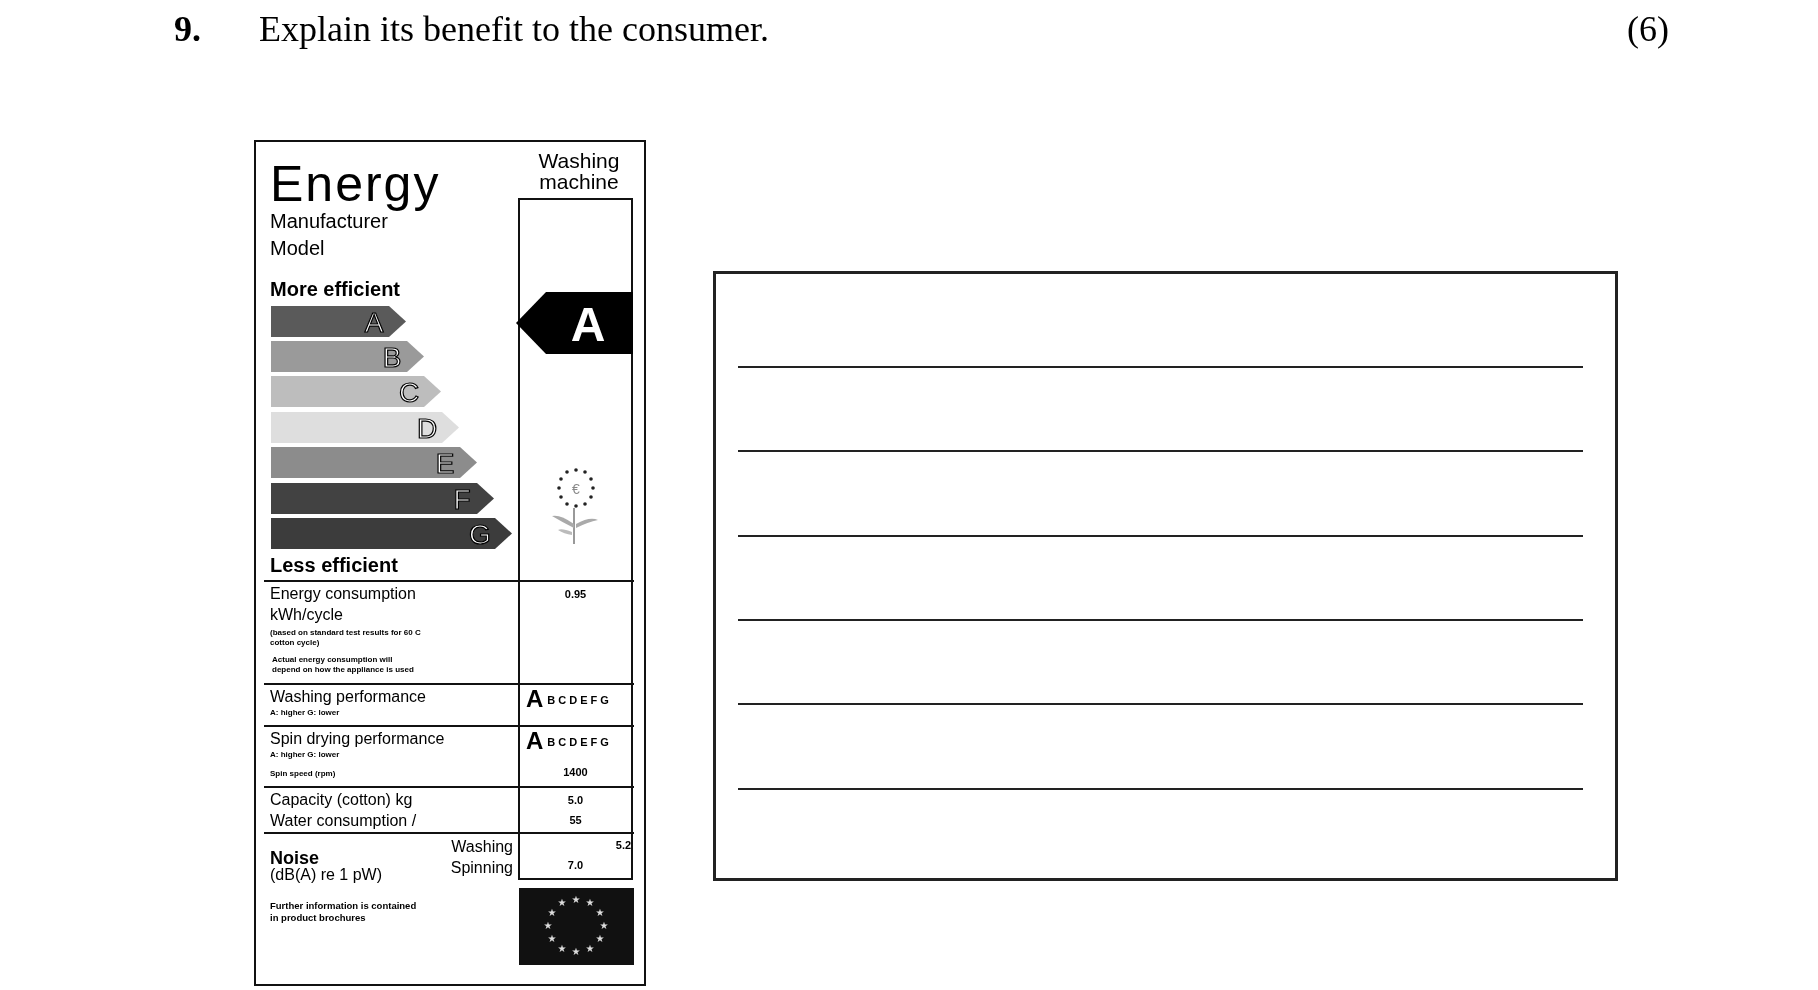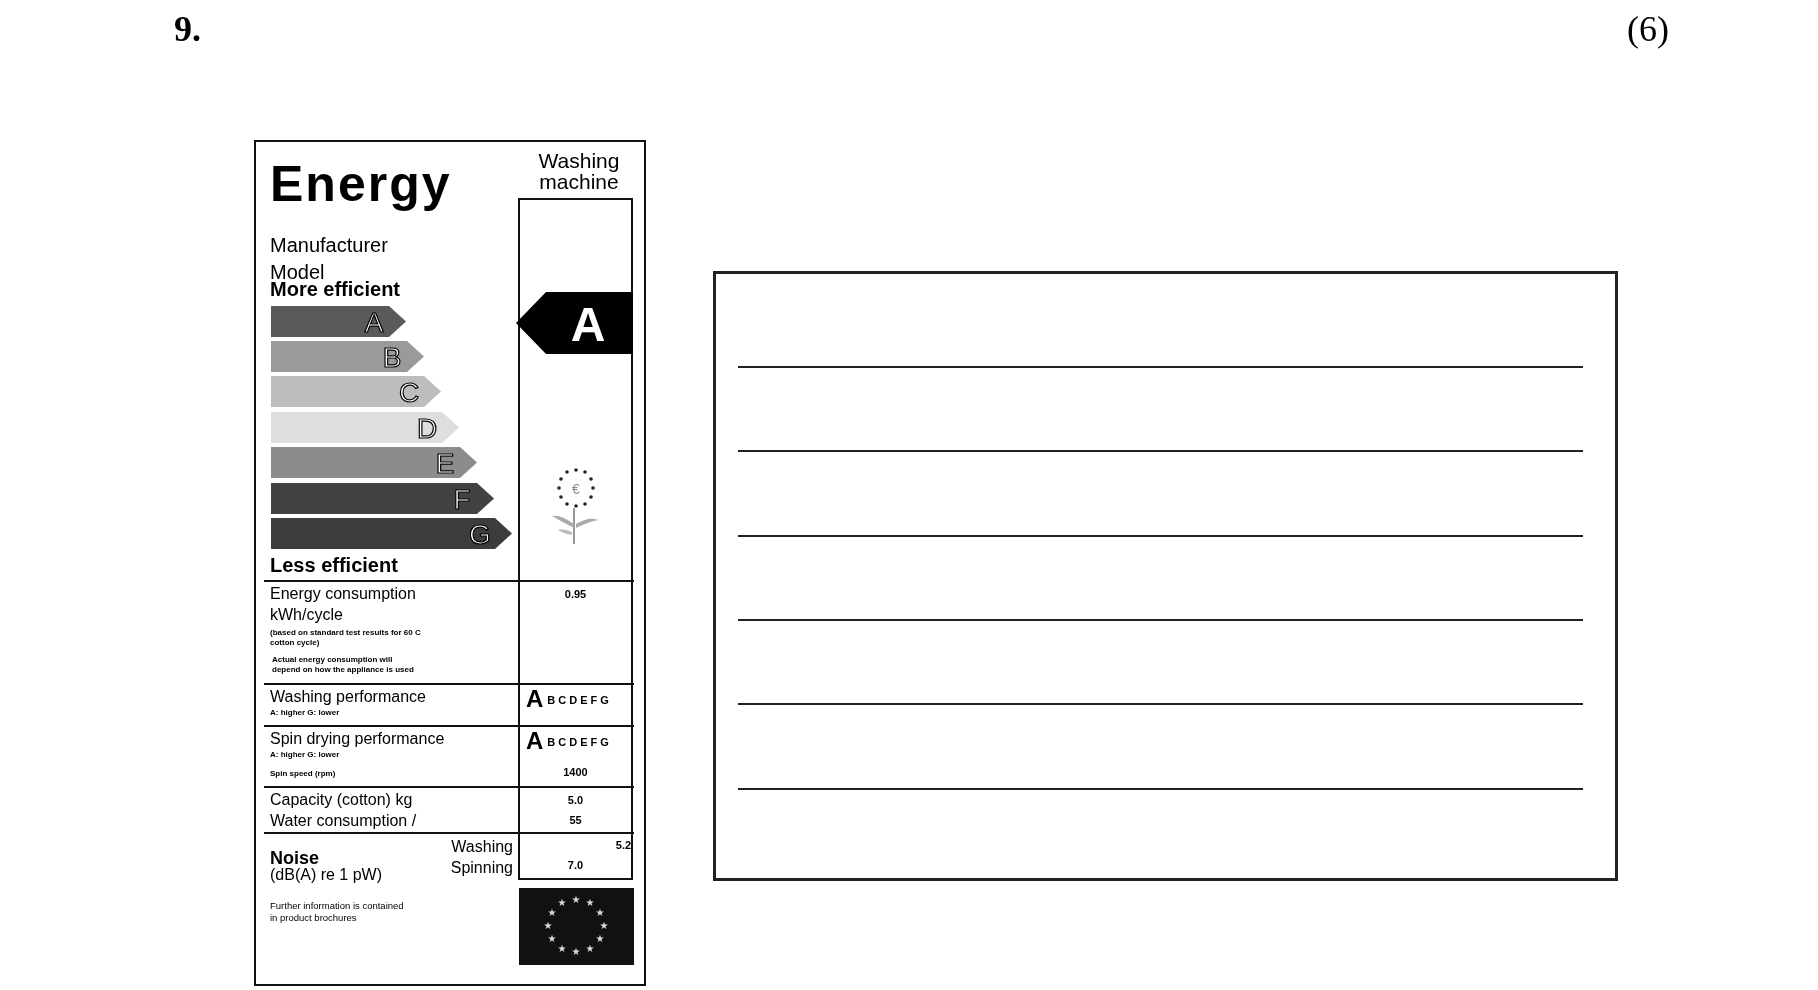--- a/index.html
+++ b/index.html
@@ -9,23 +9,23 @@
 
   
   .qnum { left: 174px; top: 8px; font-size: 36px; font-weight: bold; line-height: 42px; }
   .qtext { left: 259px; top: 8px; font-size: 36px; line-height: 42px; }
   .qmarks { left: 1627px; top: 8px; font-size: 36px; line-height: 42px; }
 
   
   .label { left: 254px; top: 140px; width: 392px; height: 846px;
            border: 2px solid #111; box-sizing: border-box;
            font-family: "Liberation Sans", sans-serif; }
-  .lbl-title { left: 14px; top: 14px; font-size: 50px; font-weight: bold; letter-spacing: 2px; line-height: 56px; }
+  .lbl-title { left: 14px; top: 14px; font-size: 50px; font-weight: normal; letter-spacing: 2px; line-height: 56px; }
   .lbl-type { left: 264px; top: 8px; width: 118px; text-align: center; font-size: 21px; line-height: 21px; }
-  .lbl-small { font-size: 20px; line-height: 26px; margin-top: 24px; }
+  .lbl-small { font-size: 20px; line-height: 26px; }
   .lbl-bold { font-size: 20px; font-weight: bold; }
 
   .rcol { left: 262px; top: 56px; width: 115px; height: 682px;
           border: 2px solid #111; box-sizing: border-box; }
   .rating-arrow { left: 260px; top: 150px; width: 119px; height: 62px; }
   .rating-arrow svg { display: block; }
 
   .bar { height: 31px; }
   .bar svg { display: block; overflow: visible; }
 
@@ -41,20 +41,21 @@
   
   .answer-box { left: 713px; top: 271px; width: 905px; height: 610px;
                 border: 3px solid #222; box-sizing: border-box; }
   .answer-line { left: 22px; width: 845px; height: 2px; background: #222; }
 </style>
 </head>
 <body>
 
 <div class="abs qnum">9.</div>
 <div class="abs qtext">
+  <div>Explain its benefit to the consumer.</div>
 </div>
 <div class="abs qmarks">(6)</div>
 
 <div class="abs label">
   <div class="abs lbl-title">Energy</div>
   <div class="abs lbl-type">
     <div>Washing</div>
     <div>machine</div>
   </div>
   <div class="abs lbl-small" style="left:14px; top:66px;">Manufacturer</div>
@@ -175,21 +176,21 @@
   <div class="abs t-val" style="left:264px; top:672px;">55</div>
 
   <div class="abs hline" style="left:8px; top:690px; width:370px;"></div>
   <div class="abs" style="left:14px; top:698px; font-size:18px; font-weight:bold;margin-top:8px;">Noise</div>
   <div class="abs t-main" style="left:14px; top:723px;">(dB(A) re 1 pW)</div>
   <div class="abs t-main" style="left:177px; top:695px; width:80px; text-align:right;">Washing</div>
   <div class="abs t-main" style="left:177px; top:716px; width:80px; text-align:right;">Spinning</div>
   <div class="abs t-val" style="left:264px; top:697px;padding-left:48px;">5.2</div>
   <div class="abs t-val" style="left:264px; top:717px;">7.0</div>
 
-  <div class="abs" style="left:14px; top:758px; font-size:9.5px; font-weight:normal; line-height:12px;">
+  <div class="abs" style="left:14px; top:758px; font-size:9.5px; font-weight:bold; line-height:12px;">
     <div>Further information is contained</div>
     <div>in product brochures</div>
   </div>
 
   <div class="abs eu-flag">
     <svg width="115" height="77" viewBox="0 0 115 77">
       <g fill="#ddd" font-family="DejaVu Sans, sans-serif" font-size="10" text-anchor="middle">
         <text x="57" y="15">★</text>
           <text x="71" y="18">★</text>
           <text x="81" y="28">★</text>

